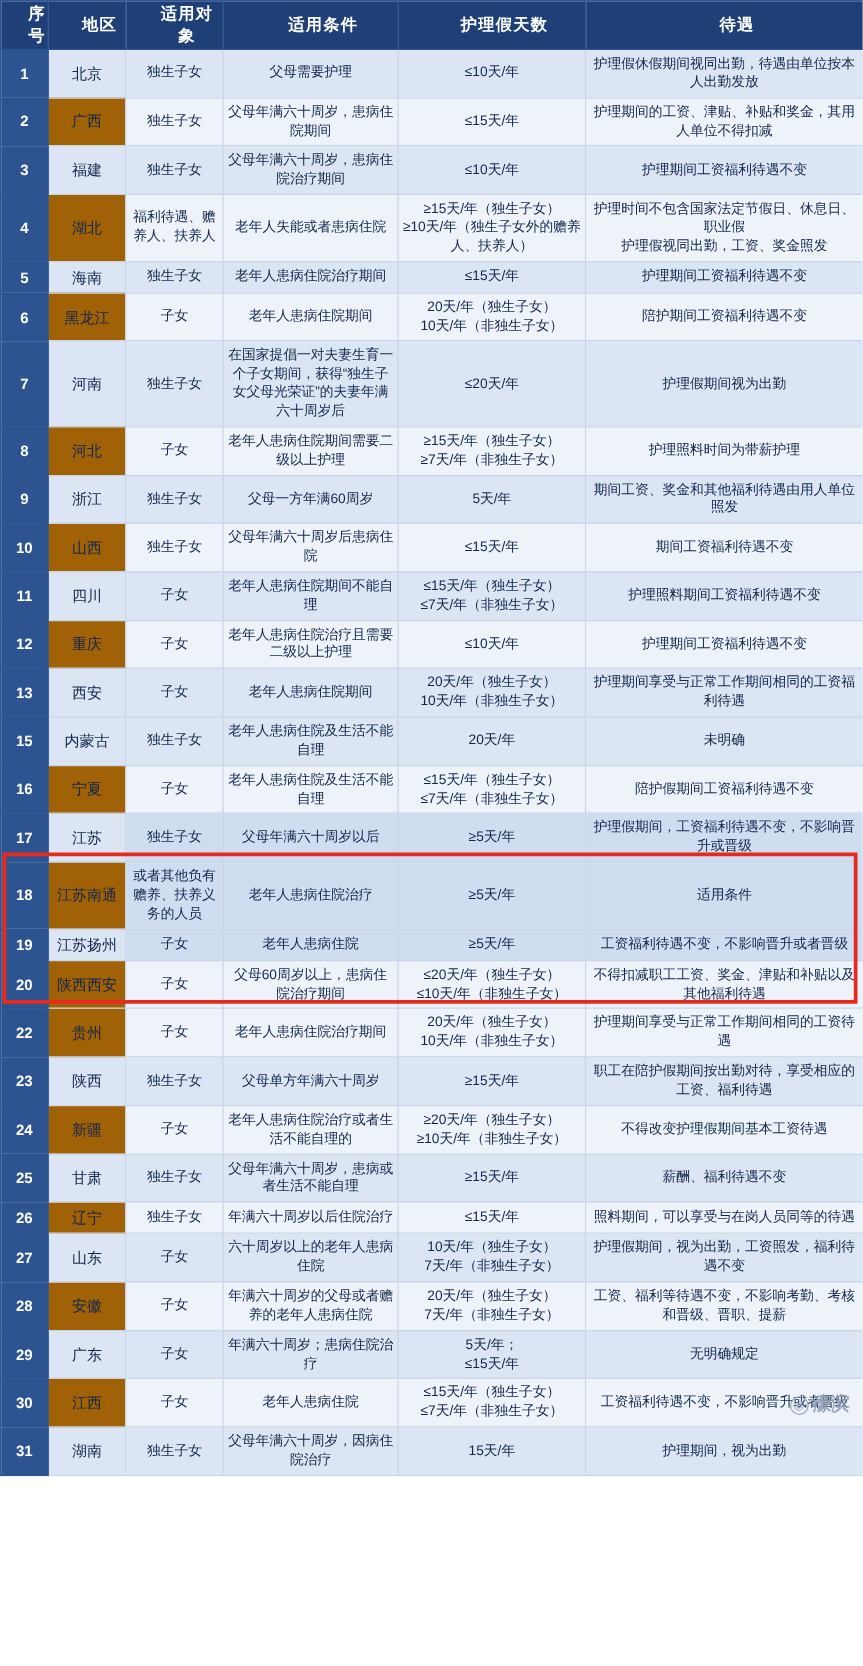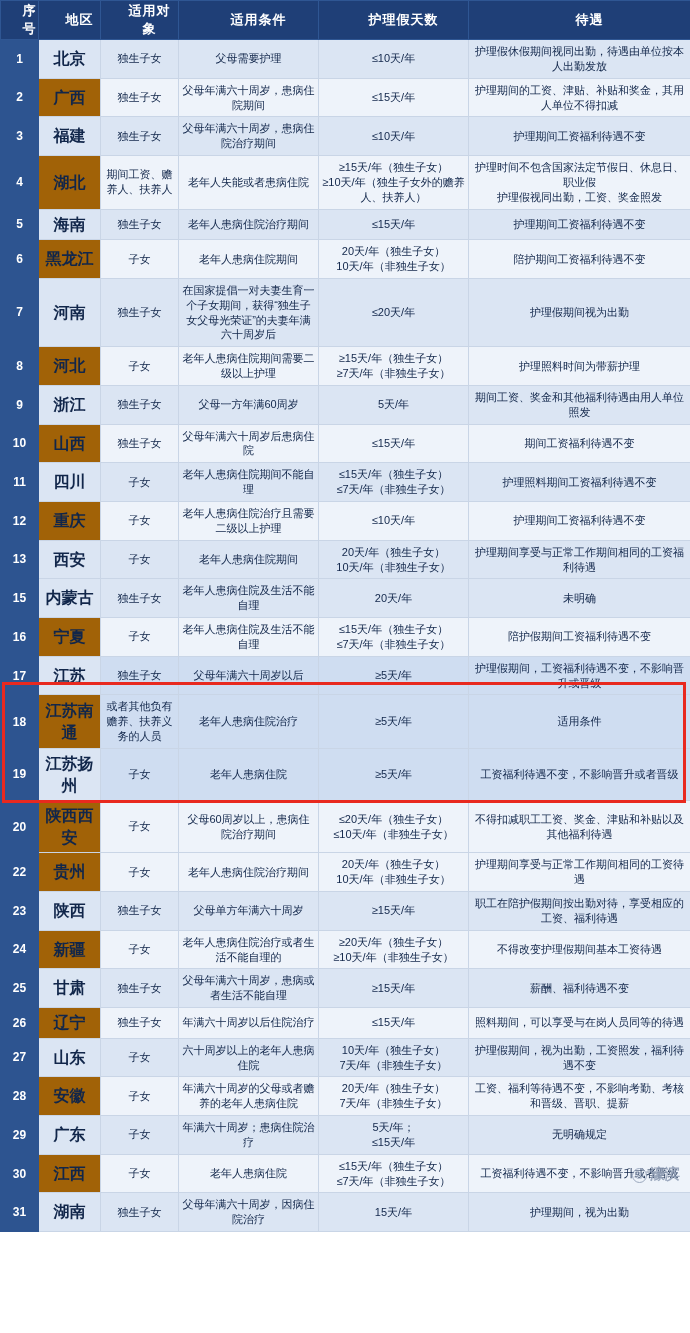--- a/index.html
+++ b/index.html
@@ -41,22 +41,22 @@
     padding:4px 3px;
   }
   tbody tr td:first-child{
     background:#2d5490;
     color:#ffffff;
     font-weight:bold;
     font-size:12px;
     border:1px solid #2d5490;
   }
   tbody td.region{
-    font-weight:bold;
-    font-size:16px;
+    font-weight:normal;
+    font-size:12px;
   }
   tr.odd td{background:#dbe5f3;}
   tr.even td{background:#eef3fa;}
   tr.odd td.region{background:#dbe5f3;}
   tr.even td.region{background:#a16207;}
 
   
   tr.hl td{background:#cfddf1;}
 
   .hl-box{
@@ -164,21 +164,21 @@
           </td>
         </tr>
         <tr class="even">
           <td>
             <span class="nl">4</span>
           </td>
           <td class="region">
             <span class="nl">湖北</span>
           </td>
           <td>
-            <span class="nl">期间工资、赡养人、扶养人</span>
+            <span class="nl">福利待遇、赡养人、扶养人</span>
           </td>
           <td>
             <span class="nl">老年人失能或者患病住院</span>
           </td>
           <td>
             <span class="nl">≥15天/年（独生子女）</span>
             <span class="nl">≥10天/年（独生子女外的赡养人、扶养人）</span>
           </td>
           <td>
             <span class="nl">护理时间不包含国家法定节假日、休息日、职业假</span>

